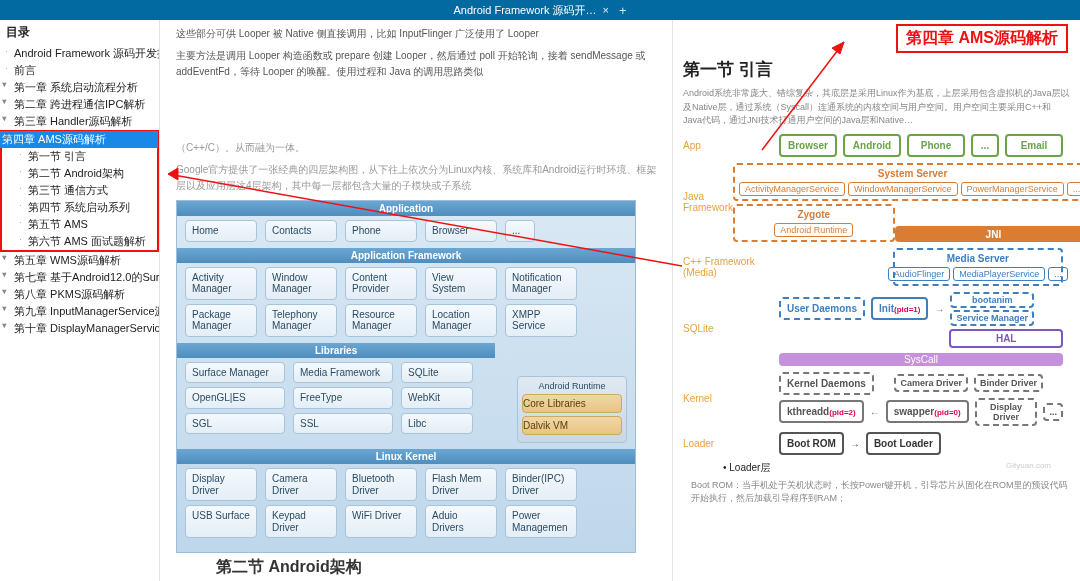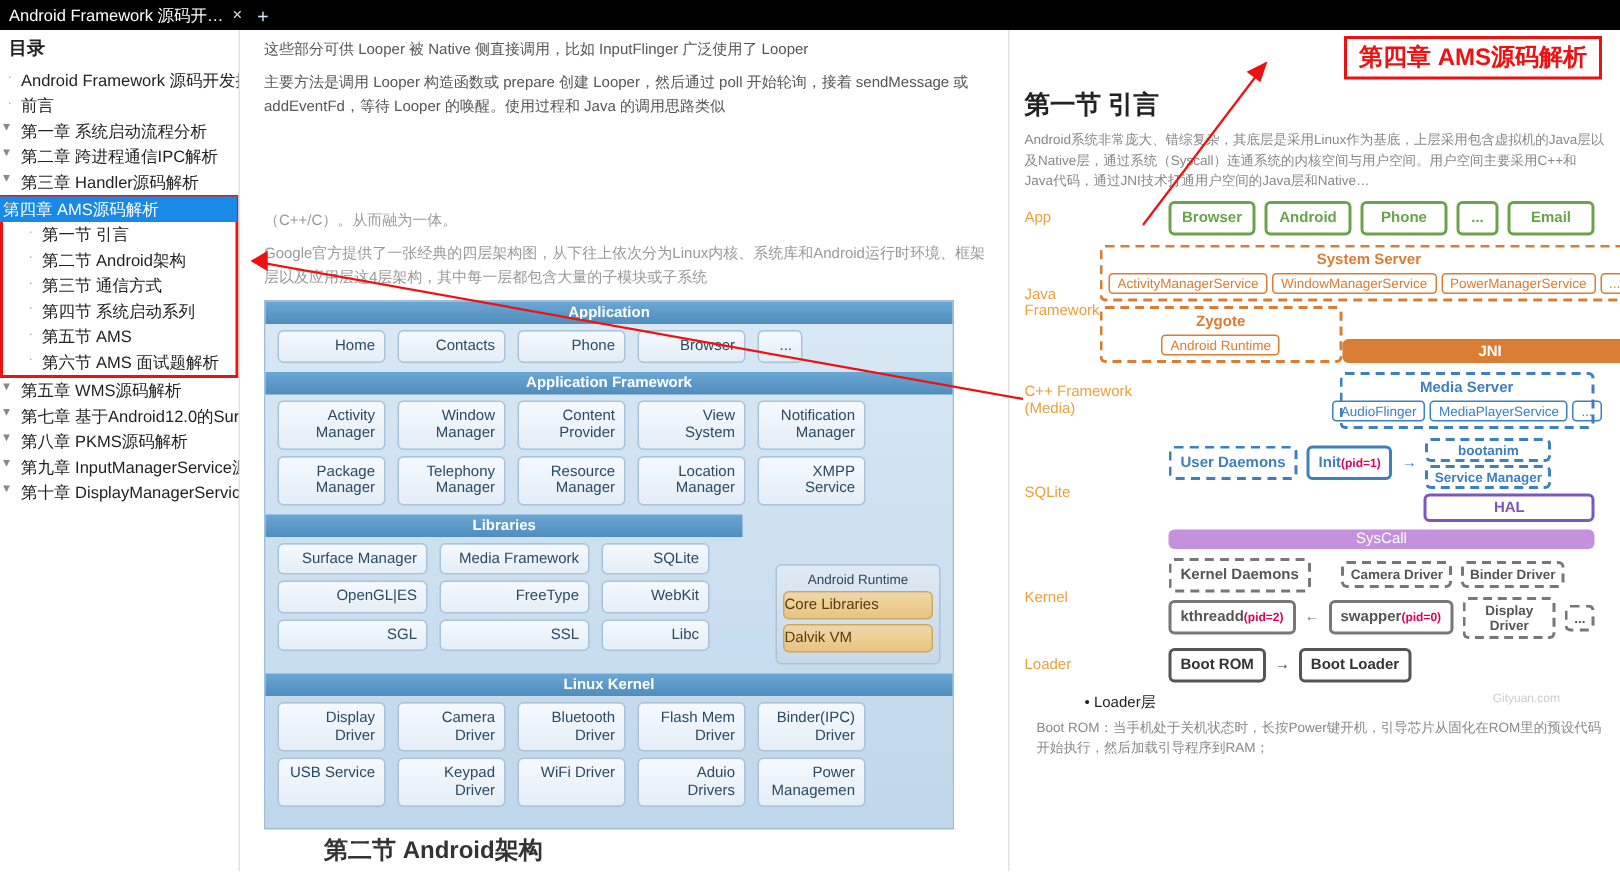--- a/index.html
+++ b/index.html
@@ -1,36 +1,36 @@
 <!DOCTYPE html>
 <html><head>
 <meta charset="utf-8">
 <style>
 * { margin:0; padding:0; box-sizing:border-box; font-family:"Microsoft YaHei",Arial,sans-serif; }
 body { width:1080px; height:581px; background:#fff; overflow:hidden; position:relative; font-size:11px; color:#333;}
-.tab-bar { background:#000000; color:#fff; height:20px; display:flex; align-items:center; padding:0 6px; font-size:11px;}
+.tab-bar { background:#0369a1; color:#fff; height:20px; display:flex; align-items:center; padding:0 6px; font-size:11px;justify-content:center;}
 .tab { display:flex; align-items:center; gap:6px;}
 .tab .x { font-size:11px; opacity:.9;}
 .tab-plus { margin-left:10px; color:#c9e4fb; font-size:13px;}
 .sidebar { position:absolute; top:20px; left:0; width:160px; height:561px; border-right:1px solid #dfe3e8; background:#fff; overflow:hidden;}
 .sidebar h4 { font-size:12px; font-weight:bold; padding:4px 6px; color:#222;}
 .tree { list-style:none; font-size:11px; color:#222;}
 .tree li { white-space:nowrap; padding:1px 0 1px 14px; cursor:default; position:relative;}
 .tree li::before{content:"▸"; position:absolute; left:3px; top:1px; color:#888; font-size:9px; transform:rotate(90deg);}
 .tree li.leaf::before{content:"·"; transform:none; left:5px; color:#aaa;}
 .tree ul{ list-style:none; padding-left:12px; }
 .tree .boxed { border:2px solid #e11; padding:0px; }
 .tree .sel { background:#1989e8; color:#fff;}
 .content { position:absolute; top:20px; left:162px; width:508px; height:561px; padding:6px 8px 0 14px; overflow:hidden;}
 .para { font-size:10px; color:#555; line-height:1.6; margin-bottom:6px;}
 .para.faint{ color:#999; }
 .chapter-img { margin-top:4px; width:460px; background:linear-gradient(#d9e8f4,#bfd7eb); border:1px solid #9fbdd6; padding:6px 8px 10px; position:relative;}
 .row{display:flex; gap:8px; margin:4px 0; justify-content:flex-start; flex-wrap:wrap;}
 .band{ background:linear-gradient(#6aa7d4,#4f8dbd); color:#fff; text-align:center; font-size:10px; padding:2px 0; margin:6px -8px 0; font-weight:bold;}
-.cell{ background:linear-gradient(#f4f9fd,#e4eef6); border:1px solid #a9c3d8; border-radius:4px; font-size:10px; color:#2b4a62; text-align:right; padding:4px 6px; min-width:72px; line-height:1.15;}
+.cell{ background:linear-gradient(#f4f9fd,#e4eef6); border:1px solid #a9c3d8; border-radius:4px; font-size:10px; color:#2b4a62; text-align:left; padding:4px 6px; min-width:72px; line-height:1.15;}
 .cell.big{min-width:100px;}
 .runtime{ float:right; width:110px; background:linear-gradient(#dfe9f2,#c8d8e7); border:1px solid #a9c3d8; border-radius:4px; padding:4px; margin-top:-62px;}
 .runtime .rt-title{font-size:9px; text-align:center; color:#2b4a62; margin-bottom:3px;}
 .rt-item{ background:linear-gradient(#f0d7a8,#e8c482); border:1px solid #cba95d; border-radius:4px; font-size:10px; text-align:left; padding:3px 0; margin:3px 0; color:#5a3c0b;}
 .section2-title { font-size:16px; font-weight:bold; text-align:left; padding:4px 0 0 40px;}
 .right-pane { position:absolute; top:20px; left:672px; width:408px; height:561px; border-left:1px solid #e4e4e4; padding:4px 10px; overflow:hidden;}
 .chapter-badge{ border:2px solid #e11; color:#e11; font-size:16px; font-weight:bold; display:inline-block; padding:2px 8px; position:absolute; right:12px; top:4px;}
 .section1-title{ font-size:17px; font-weight:bold; margin:34px 0 6px 0; color:#222;}
 .rp-para{ font-size:9px; color:#888; line-height:1.5; margin-bottom:6px;}
 .diagram2{ margin-top:6px; width:380px; font-size:10px; position:relative;}
@@ -52,21 +52,21 @@
 .hal-c{ border-color:#7d57bd; color:#7d57bd;}
 .sys-c{ background:#c590dc; color:#fff; border:none; font-weight:normal; padding:1px 0; margin-top:2px;}
 .ker-c{ border-color:#777; color:#555;}
 .boot-c{ border-color:#555; color:#333;}
 .native-row{ display:flex; gap:6px; align-items:center;}
 .native-row .bar{ padding:4px 6px; }
 .pidtag{ font-size:8px; color:#d05; }
 .red-arrow1{ position:absolute; stroke:#e11; fill:#e11; }
 .loader-note{ font-size:9px; color:#888; margin:4px 0 0 8px;}
 .bullet{ font-size:10px; color:#222; margin-left:40px;}
-.gity{ position:absolute; right:23px; font-size:8px; color:#ccc;}
+.gity{ position:absolute; right:12px; font-size:8px; color:#ccc;}
 </style>
 </head>
 <body>
 
 <div class="tab-bar">
   <div class="tab">
     <span>Android Framework 源码开…</span>
     <span class="x">×</span>
   </div>
   <span class="tab-plus">+</span>
@@ -153,21 +153,21 @@
     <div style="clear:both;"></div>
     <div class="band">Linux Kernel</div>
     <div class="row">
       <div class="cell">Display<br>Driver</div>
       <div class="cell">Camera<br>Driver</div>
       <div class="cell">Bluetooth<br>Driver</div>
       <div class="cell">Flash Mem<br>Driver</div>
       <div class="cell">Binder(IPC)<br>Driver</div>
     </div>
     <div class="row">
-      <div class="cell">USB Service</div>
+      <div class="cell">USB Surface</div>
       <div class="cell">Keypad<br>Driver</div>
       <div class="cell">WiFi Driver</div>
       <div class="cell">Aduio<br>Drivers</div>
       <div class="cell">Power<br>Managemen</div>
     </div>
   </div>
   <div class="section2-title">第二节 Android架构</div>
 </div>
 
 <div class="right-pane">

